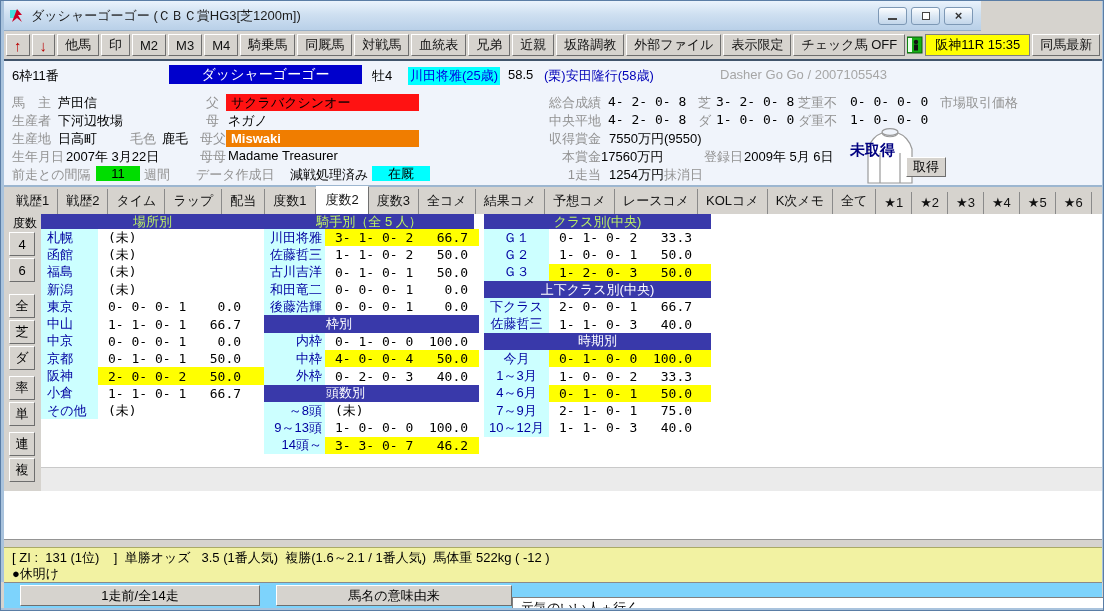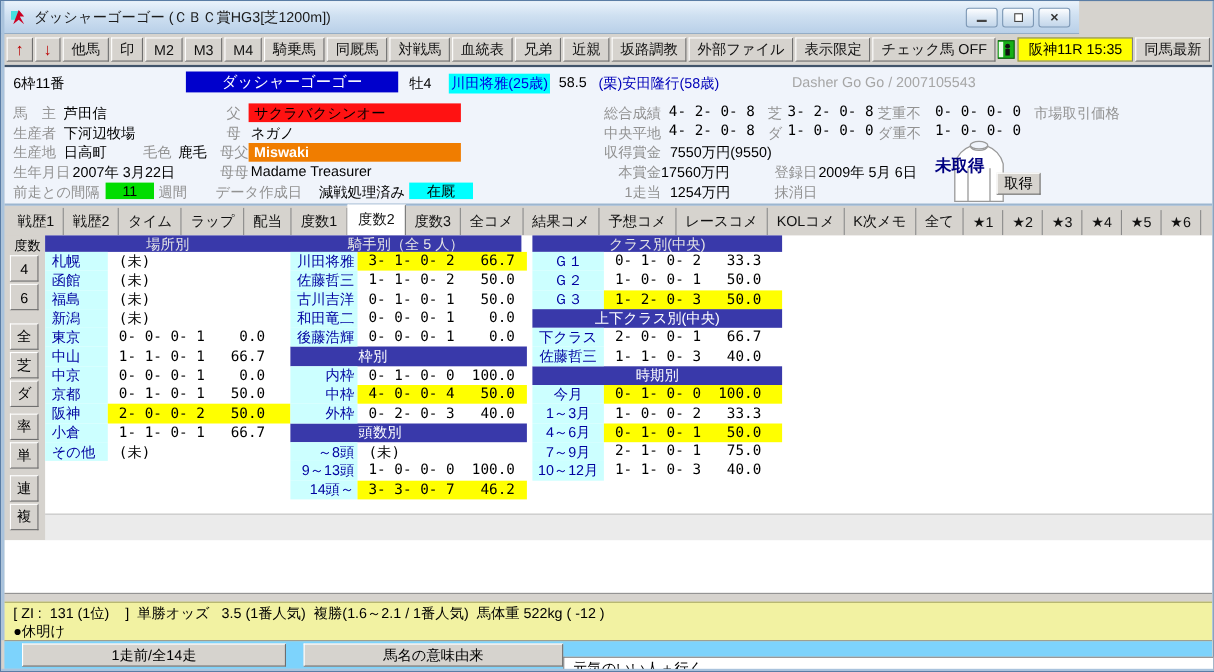--- a/index.html
+++ b/index.html
@@ -72,21 +72,21 @@
 
   
   .main { left:3px; top:213px; width:1098px; height:277px; background:#d6d3ce; }
   .content-bg { left:37px; top:0; width:1061px; height:253px; background:#ffffff; }
   .content-gray { left:37px; top:253px; width:1061px; height:24px; background:#ebebeb;
     border-top:1px solid #c9c9c9; }
   .side-label { left:9px; top:1px; font-size:12px; color:#000; }
   .side-btn { left:5px; width:26px; height:24px; background:#d6d3ce; font-size:13px;
     border:1px solid; border-color:#fff #6e6e6e #6e6e6e #fff; display:flex; align-items:center;
     justify-content:center; position:absolute; }
-  .hbar { height:15px; background:#3939aa; color:#e5e5e5; font-size:13px; display:flex;
+  .hbar { height:15px; background:#3939aa; color:#bef264; font-size:13px; display:flex;
     align-items:center; position:absolute; top:0; }
   .hbar span { display:inline-flex; justify-content:center; }
   .col { position:absolute; top:15px; font-size:13px; }
   .r { height:17.3px; display:flex; align-items:center; }
   .n { background:#ccffff; color:#0000a0; display:flex; align-items:center; height:100%;
     white-space:nowrap; }
   .v { flex:1; height:100%; display:flex; align-items:center; padding-left:10px;
     font-family:"DejaVu Sans Mono",monospace; font-size:13px; white-space:pre; color:#000; }
   .v.hl { background:#ffff00; }
   .colA { left:37px; width:223px; }
@@ -227,21 +227,21 @@
     <span class="abs val" style="left:740px;top:87px;">2009年 5月 6日</span>
 
     <span class="abs lab" style="left:8px;top:105px;">前走との間隔</span>
     <span class="abs greenbox" style="left:92px;top:105px;">11</span>
     <span class="abs lab" style="left:140px;top:105px;">週間</span>
     <span class="abs lab" style="left:192px;top:105px;">データ作成日</span>
     <span class="abs val" style="left:286px;top:105px;">減戦処理済み</span>
     <span class="abs stablebox" style="left:368px;top:105px;">在厩</span>
     <span class="abs lab rlab" style="left:535px;top:105px;">1走当</span>
     <span class="abs val" style="left:605px;top:105px;">1254万円</span>
-    <span class="abs lab" style="left:700px;top:105px;">抹消日</span>
+    <span class="abs lab" style="left:660px;top:105px;">抹消日</span>
 
     <span class="abs" style="left:856px;top:66px;">
       <svg width="60" height="58">
           <path d="M22 6 C16 8 10 14 8 22 L8 56 L20 56 L20 26 L20 56 L40 56 L40 26 L40 56 L52 56 L52 22 C50 14 44 8 38 6 C36 11 24 11 22 6 Z" fill="#ffffff" stroke="#9a9a9a" stroke-width="1.2"></path>
           <ellipse cx="30" cy="5" rx="8" ry="3.4" fill="none" stroke="#9a9a9a" stroke-width="1.2"></ellipse>
         </svg>
     </span>
     <span class="abs silks-missing" style="left:846px;top:80px;">未取得</span>
     <button class="abs fetch-btn" style="left:902px;top:96px;">取得</button>
   </div>

